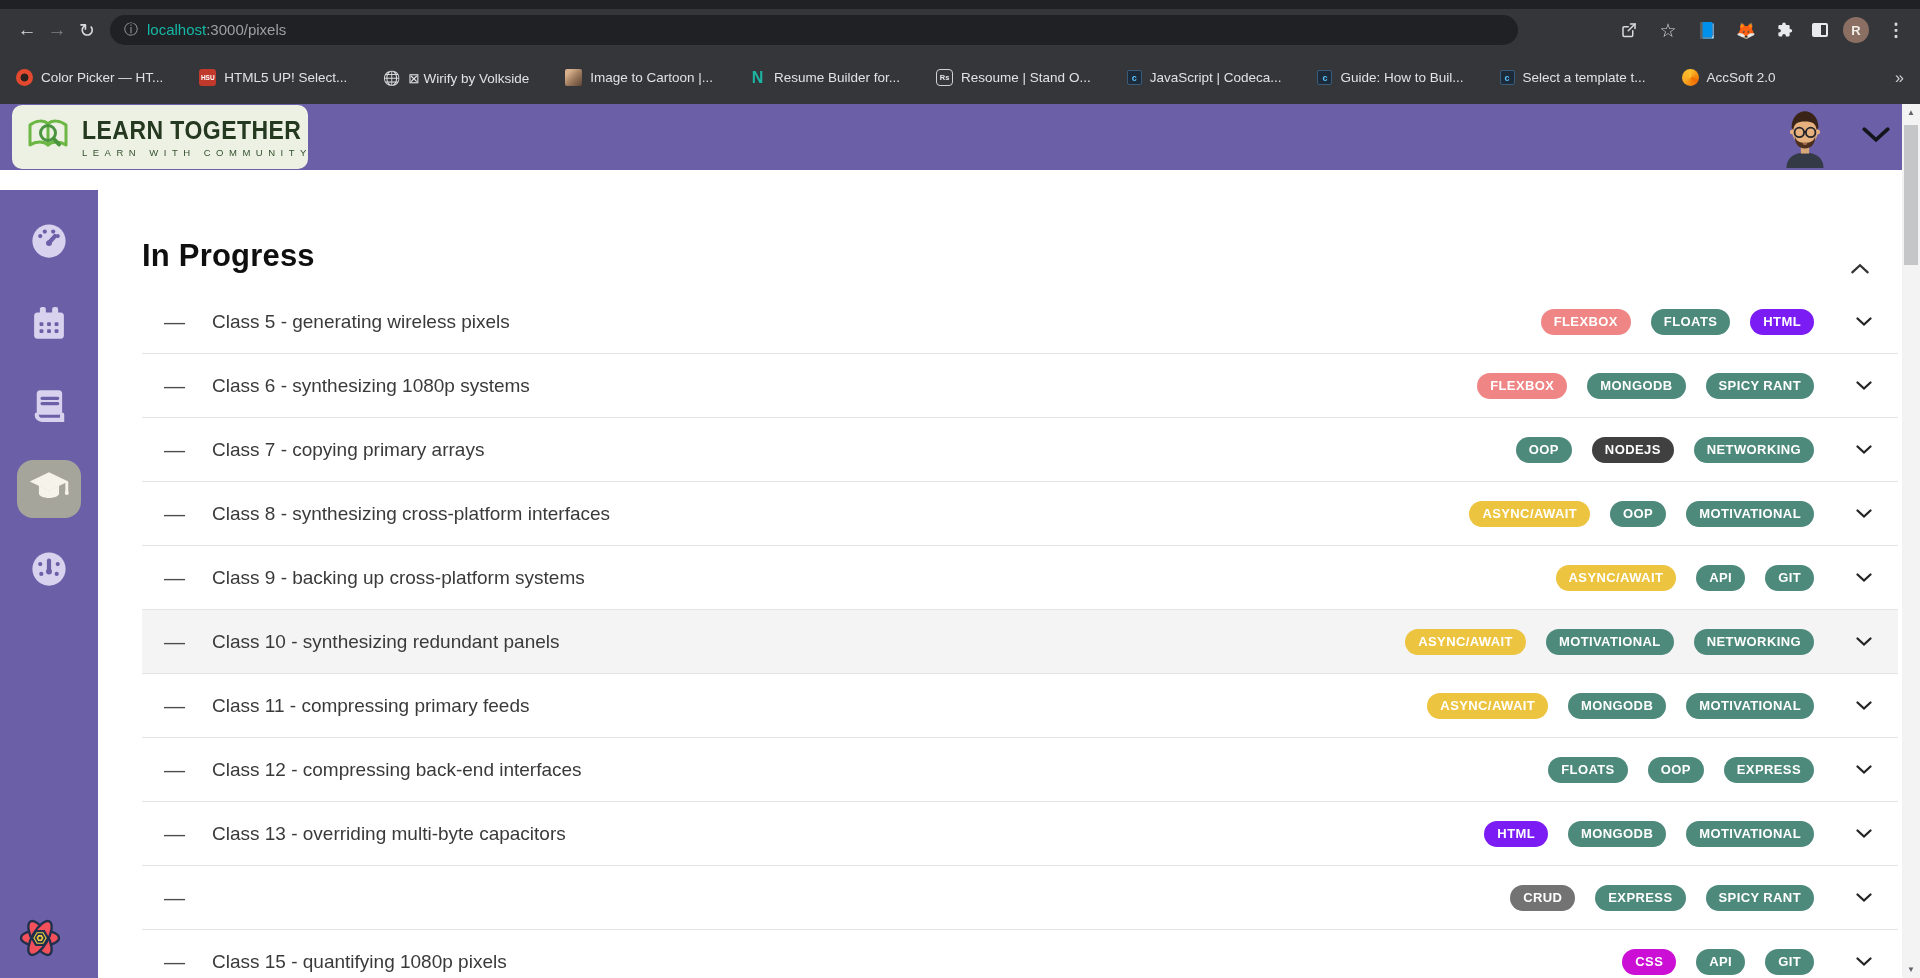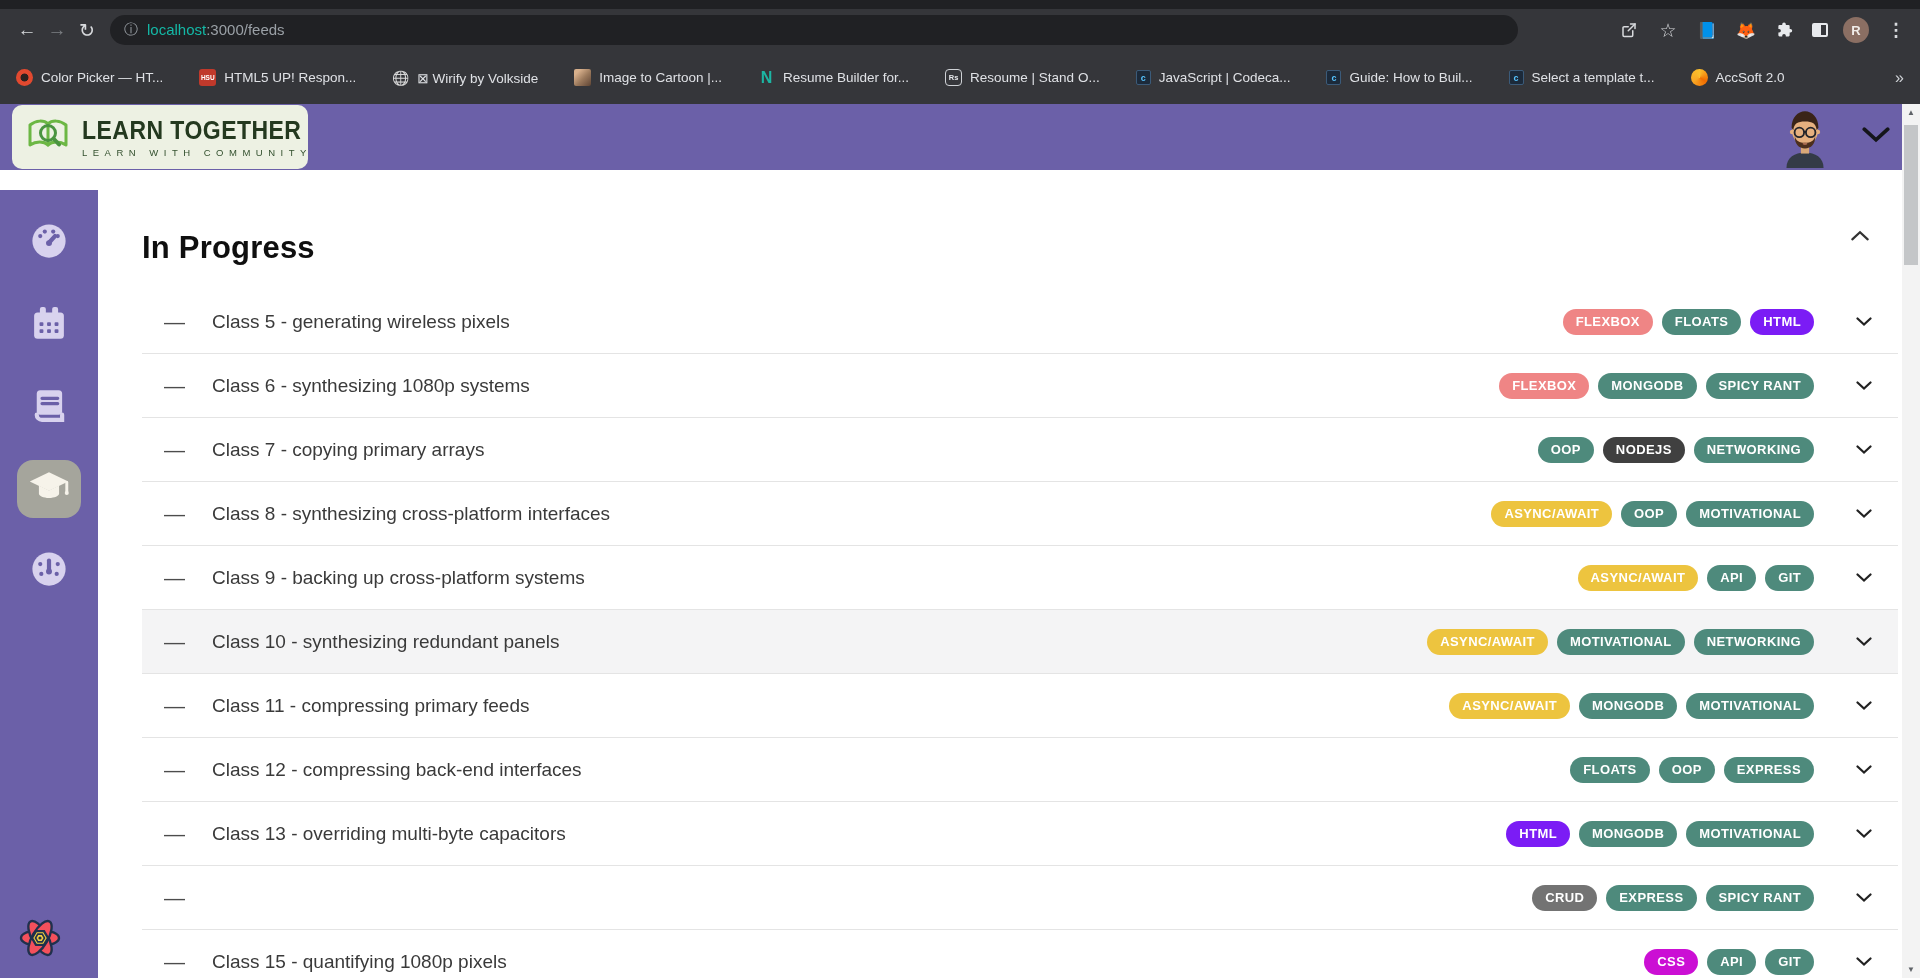--- a/index.html
+++ b/index.html
@@ -58,31 +58,31 @@
   
   .shell { position:absolute; top:190px; left:0; right:0; bottom:0; display:flex; }
   .sidebar { width:98px; background:#6b60a8; display:flex; flex-direction:column; align-items:center;
     padding-top:24px; position:relative; flex:0 0 auto; }
   .s-item { width:64px; height:58px; margin-bottom:24px; border-radius:16px;
     display:flex; align-items:center; justify-content:center; cursor:pointer; }
   .s-item.active { background:#a5a59c; }
   .sidebar-footer { position:absolute; bottom:8px; left:12px; }
 
   main { flex:1; background:#fff; padding:0 22px 0 44px; overflow:hidden; }
-  .section-head { display:flex; align-items:flex-start; margin-top:40px; height:44px; }
+  .section-head { display:flex; align-items:flex-end; margin-top:40px; height:44px; }
   .section-title { font-size:31px; font-weight:bold; color:#0f0f0f; letter-spacing:.2px; }
   .collapse-btn { margin-left:auto; margin-right:28px; cursor:pointer; display:flex; }
 
   .rows { margin-top:16px; }
   .row { height:64px; display:flex; align-items:center; border-bottom:1px solid #e4e4e4;
     padding-left:22px; cursor:pointer; }
   .row.alt { background:#f4f4f5; }
   .dash { width:24px; font-size:21px; color:#4c4c4c; }
   .row-title { margin-left:24px; font-size:19px; color:#3a3a3a; }
-  .tags { margin-left:auto; display:flex; align-items:center; gap:9px; }
+  .tags { margin-left:auto; display:flex; align-items:center; gap:20px; }
   .tag { height:26px; padding:0 13px; border-radius:13px; color:#fff; font-weight:bold;
     font-size:13px; letter-spacing:.4px; display:flex; align-items:center; white-space:nowrap; }
   .row-chev { margin-left:42px; margin-right:26px; display:flex; }
 
   
   .scrollbar { position:absolute; top:104px; right:0; bottom:0; width:18px; background:#f3f3f3; }
   .sb-btn { height:17px; color:#5f6368; font-size:8px; text-align:center; line-height:17px; cursor:pointer; }
   .sb-btn.down { position:absolute; bottom:0; left:0; right:0; }
   .sb-thumb { position:absolute; top:21px; left:2px; right:2px; height:140px; background:#c4c6c8; cursor:grab; }
 </style>
@@ -90,21 +90,21 @@
 <body>
 
 <div class="chrome">
   <div class="tabstrip"></div>
   <div class="toolbar">
     <span class="nav-btn">←</span>
     <span class="nav-btn fwd">→</span>
     <span class="nav-btn">↻</span>
     <div class="omnibox">
       <span class="info-ic">ⓘ</span>
-      <span><span class="url-host">localhost</span><span class="url-path">:3000/feeds</span></span>
+      <span><span class="url-host">localhost</span><span class="url-path">:3000/pixels</span></span>
     </div>
     <div class="tb-right">
       <span class="tb-ic">
         <svg width="18" height="18" viewBox="0 0 24 24" fill="none" stroke="#d8dadd" stroke-width="2" stroke-linecap="round">
             <path d="M14 4h6v6"></path>
             <path d="M20 4l-9 9"></path>
             <path d="M17 13v6a1.5 1.5 0 0 1-1.5 1.5h-10A1.5 1.5 0 0 1 4 19V9a1.5 1.5 0 0 1 1.5-1.5H11"></path>
           </svg>
       </span>
       <span class="tb-ic star">☆</span>
@@ -123,21 +123,21 @@
     </div>
   </div>
   <div class="bookmarks">
 
     <div class="bm-item">
         <span class="bm-icon ic-color-picker"></span>
         <span class="bm-label">Color Picker — HT...</span>
       </div>
       <div class="bm-item">
         <span class="bm-icon ic-hsu">HSU</span>
-        <span class="bm-label">HTML5 UP! Respon...</span>
+        <span class="bm-label">HTML5 UP! Select...</span>
       </div>
       <div class="bm-item">
         <span class="bm-icon ic-globe">🌐</span>
         <span class="bm-label">⊠ Wirify by Volkside</span>
       </div>
       <div class="bm-item">
         <span class="bm-icon ic-photo"></span>
         <span class="bm-label">Image to Cartoon |...</span>
       </div>
       <div class="bm-item">

